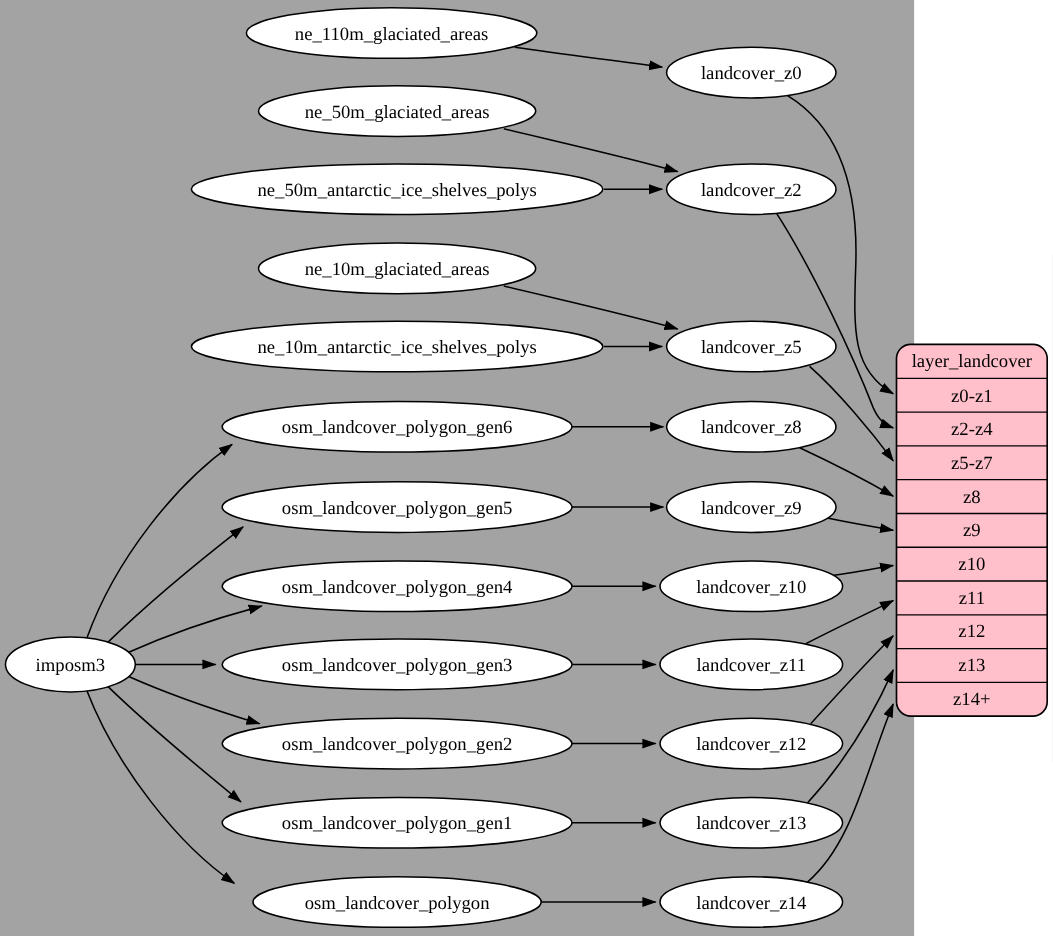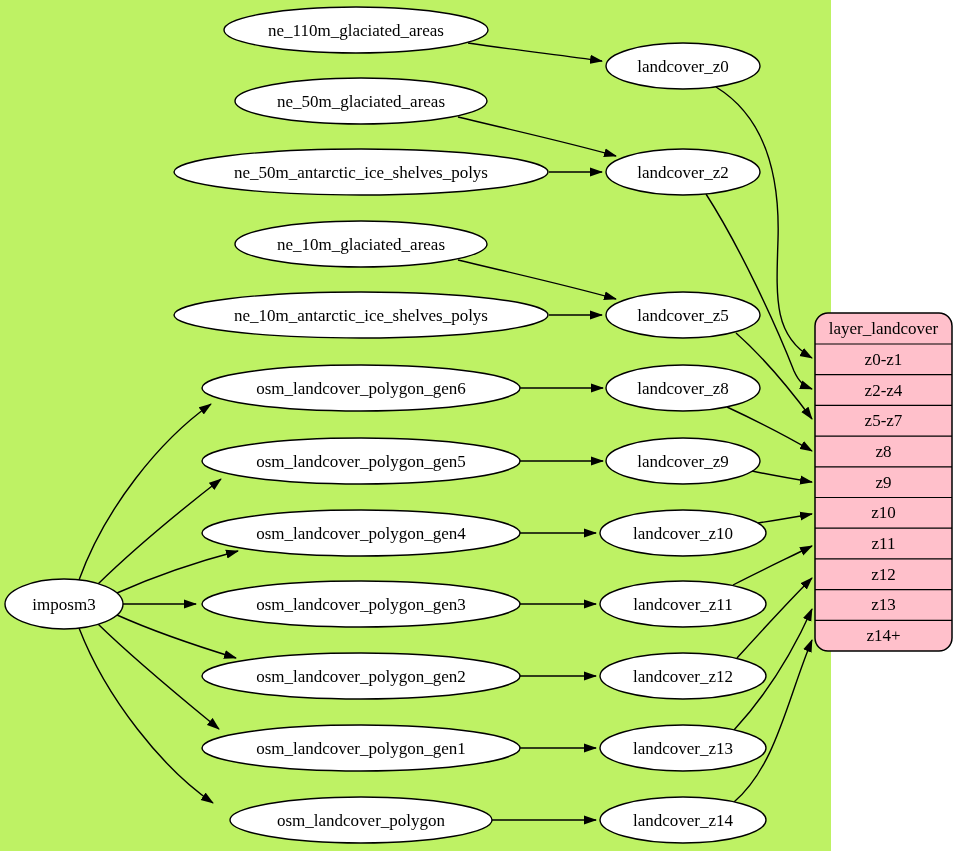--- a/index.html
+++ b/index.html
@@ -3,21 +3,21 @@
 <meta charset="utf-8">
 <style>
   html, body {
     margin: 0;
     padding: 0;
     background: #ffffff;
   }
   .canvas-wrap {
     width: 831px;
     height: 851px;
-    background: #bef264;
+    background: #a3a3a3;
   }
   ellipse.node {
     fill: #ffffff;
     stroke: #000000;
     stroke-width: 1.4;
   }
   path.edge {
     fill: none;
     stroke: #000000;
     stroke-width: 1.4;

